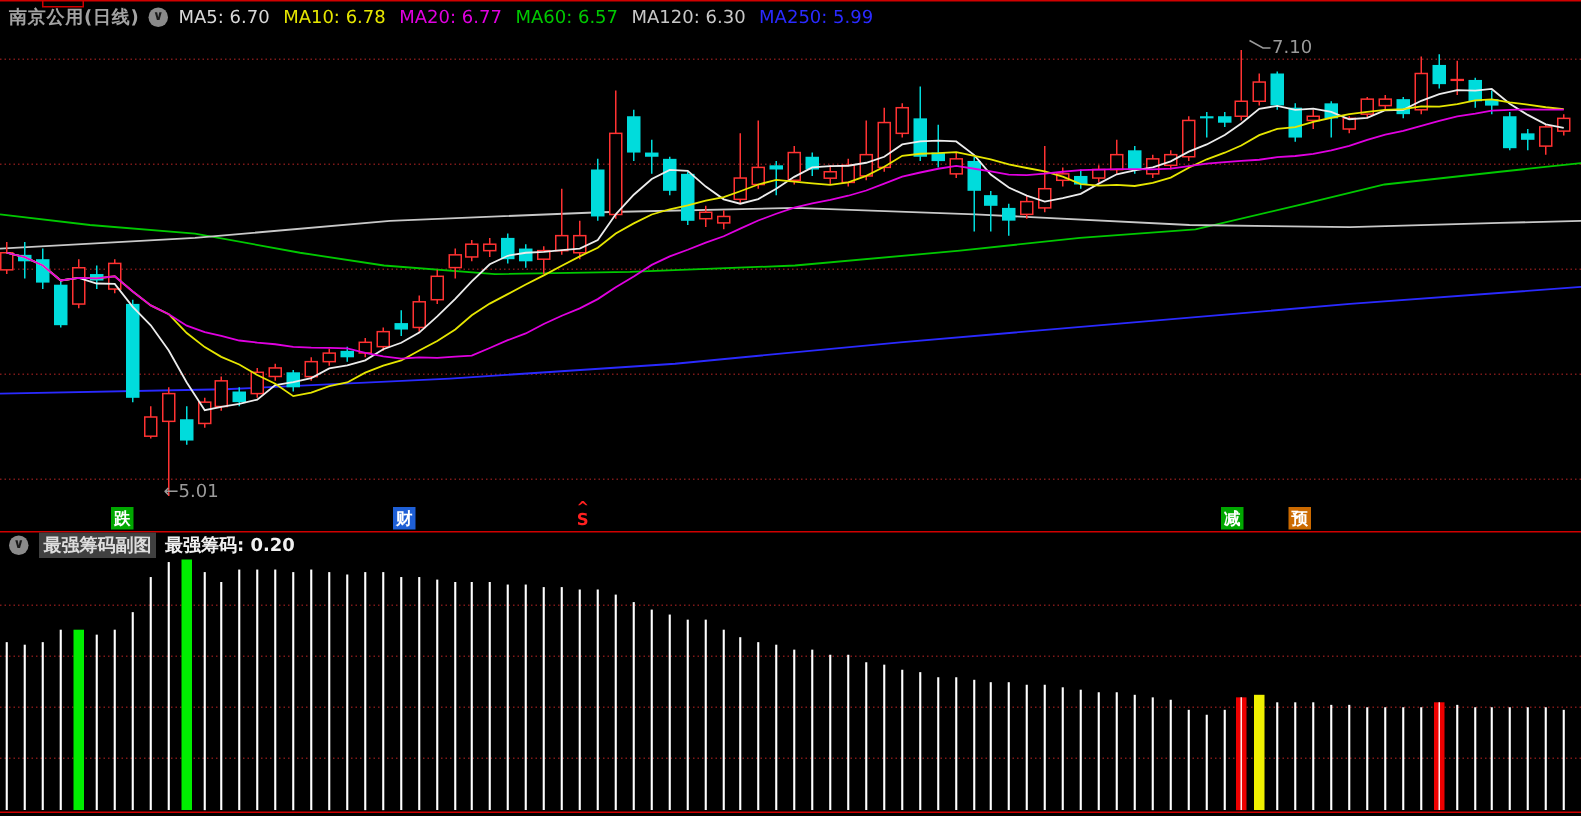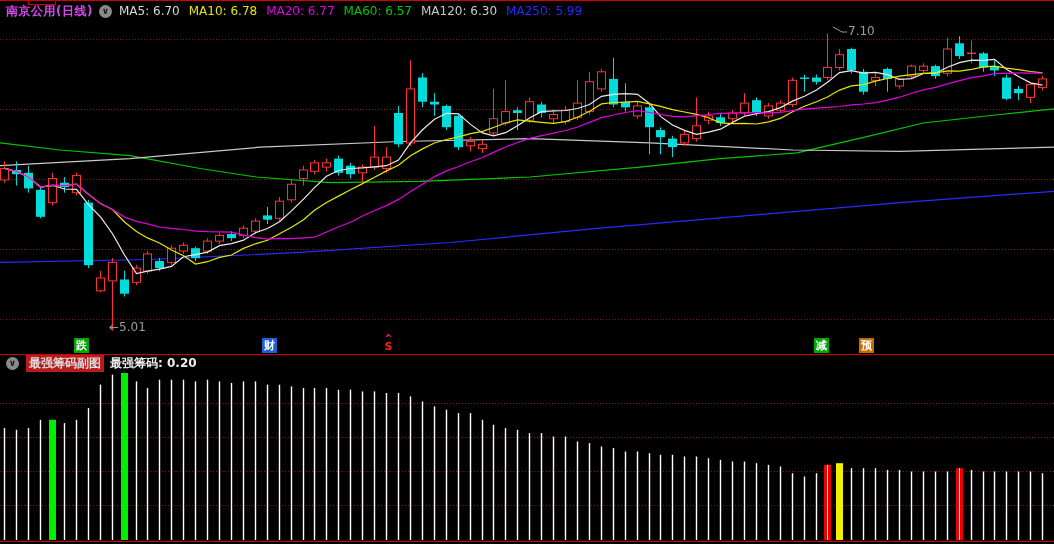--- a/index.html
+++ b/index.html
@@ -1,29 +1,29 @@
 <!DOCTYPE html>
 <html><head>
 <meta charset="utf-8">
 <style>
   html,body{margin:0;padding:0;background:#000;}
   #stage{position:relative;width:1054px;height:544px;background:#000;overflow:hidden;
          font-family:"DejaVu Sans","Liberation Sans",sans-serif;}
   #chart-svg{position:absolute;left:0;top:0;}
   .topbar{position:absolute;left:0;top:2px;height:18px;width:100%;display:flex;align-items:center;
           font-size:12px;white-space:nowrap;z-index:5;}
-  .title{color:#d946ef;font-weight:700;margin-left:6px;letter-spacing:.5px;}
+  .title{color:#a3a3a3;font-weight:700;margin-left:6px;letter-spacing:.5px;}
   .circle-icon{display:inline-block;width:13px;height:13px;border-radius:50%;background:#8a8a8a;
                color:#1a1a1a;font-size:9px;line-height:12px;text-align:center;margin:0 7px 0 6px;
                font-weight:700;}
   .circle-icon::after{content:"∨";}
   .ma-item{margin-right:9px;font-weight:400;}
   .subbar{position:absolute;left:0;top:356px;height:15px;width:100%;display:flex;align-items:center;
           font-size:12px;z-index:5;}
-  .ind-name{color:#dedede;background:#b91c1c;padding:0 3px;font-weight:700;margin-right:6px;}
+  .ind-name{color:#dedede;background:#404040;padding:0 3px;font-weight:700;margin-right:6px;}
   .ind-value{color:#f0f0f0;font-weight:700;}
   .badge{position:absolute;width:15px;height:15px;font-size:11px;line-height:15px;text-align:center;
          color:#fff;font-weight:700;z-index:4;}
   .badge .badge-top{position:absolute;top:-8px;left:50%;transform:translateX(-50%);font-size:10px;
          font-weight:700;}
   .anno{position:absolute;color:#9b9b9b;font-size:12px;z-index:4;white-space:nowrap;}
   .top-red-line{position:absolute;left:0;top:0;width:100%;height:1px;background:#d00000;z-index:6;}
   .top-red-box{position:absolute;left:28px;top:0;width:28px;height:5px;border:1px solid #d00000;
          box-sizing:border-box;background:#000;z-index:6;}
 </style>

